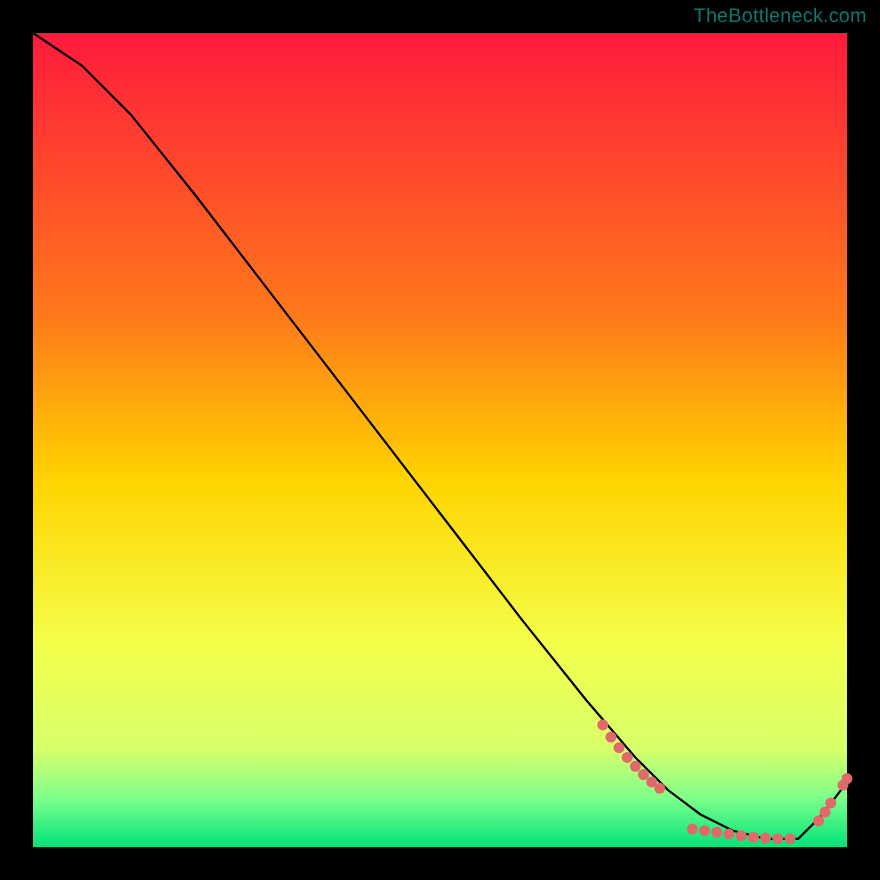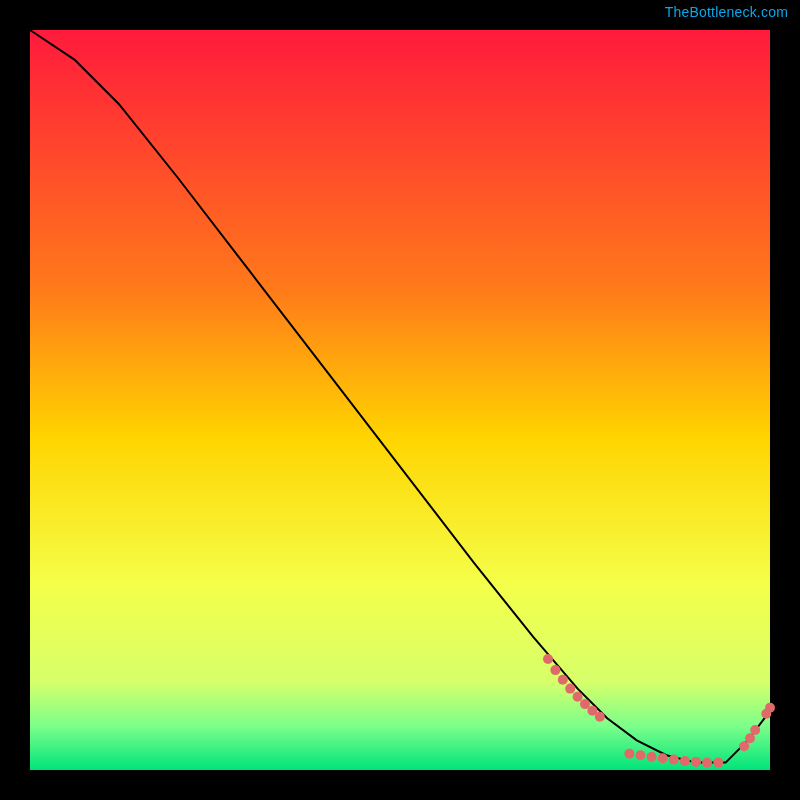--- a/index.html
+++ b/index.html
@@ -15,22 +15,22 @@
     left: 0;
     top: 0;
     width: 800px;
     height: 800px;
   }
   .watermark {
     position: absolute;
     top: 4px;
     right: 12px;
     font-family: Arial, Helvetica, sans-serif;
-    font-size: 14px;
-    color: #0ea5e9;
+    font-size: 18px;
+    color: #0f766e;
     letter-spacing: 0.2px;
   }
 </style>
 </head>
 <body>
 
 <svg class="canvas" viewBox="0 0 800 800" xmlns="http://www.w3.org/2000/svg">
   <defs>
     <linearGradient id="bg-grad" x1="0" y1="0" x2="0" y2="1">
         <stop offset="0%" stop-color="#ff1a3c"></stop>

